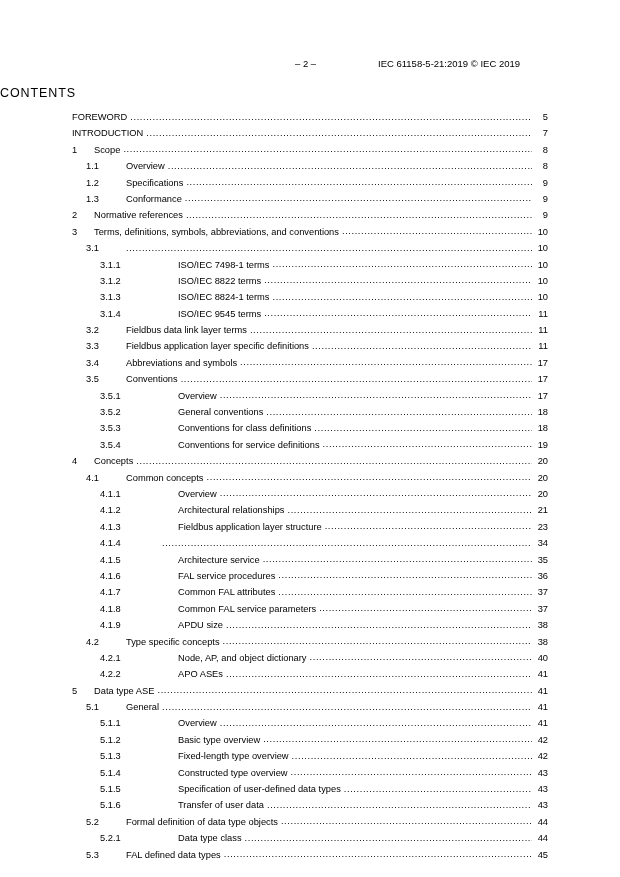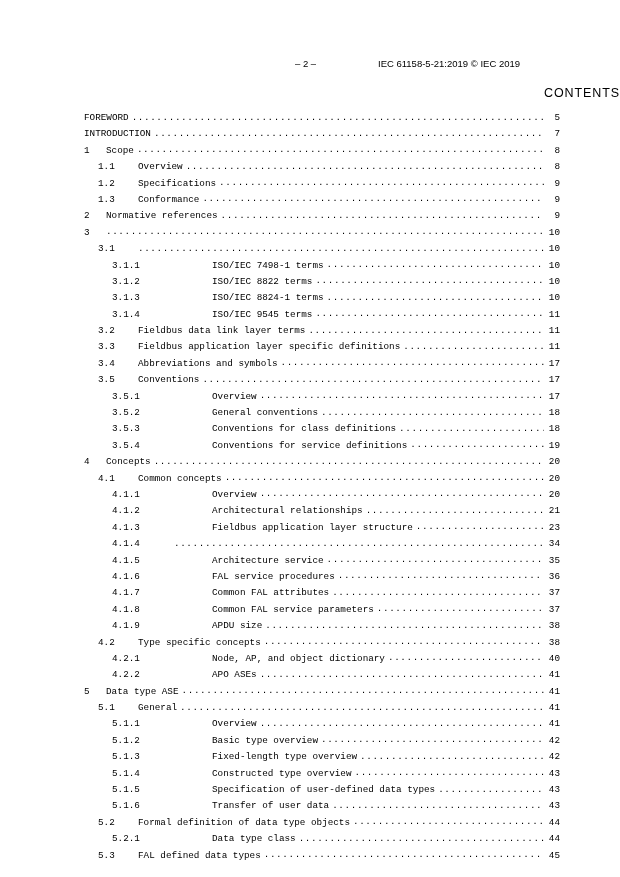--- a/index.html
+++ b/index.html
@@ -36,30 +36,29 @@
   .header .std-ref {
     position: absolute;
     left: 378px;
     white-space: nowrap;
   }
   .contents-title {
     position: absolute;
     top: 86px;
     left: 0;
     width: 620px;
-    text-align: right;
+    text-align: left;
     font-size: 12.5px;
     letter-spacing: 0.9px;
   }
   .toc {
     position: absolute;
     top: 112px;
-    left: 84px;
+    left: 72px;
     width: 476px;
-    font-family: Liberation Mono, monospace;
   }
   .toc-row {
     display: flex;
     align-items: baseline;
     font-size: 9.3px;
     line-height: 11px;
     height: 16.4px;
     white-space: nowrap;
   }
   .toc-row .num {
@@ -87,21 +86,21 @@
   }
   .lvl0 .label { padding-left: 0px; }
 
   .lvl1 .num { width: 22px; padding-left: 0px; }
   .lvl1 .label { padding-left: 0px; text-align: right; }
 
   .lvl2 .num { width: 40px; padding-left: 14px; }
   .lvl2 .label { padding-left: 0px; }
 
   .lvl3 .num { width: 62px; padding-left: 28px; }
-  .lvl3 .label { padding-left: 16px; margin-left: 22px; }
+  .lvl3 .label { padding-left: 16px; }
 
   .toc-row.front .label { padding-left: 0px; }
 </style>
 </head>
 <body>
 
 <div class="page">
 
   <div class="header">
     <span class="page-num">– 2 –</span>
@@ -146,20 +145,21 @@
         <span class="pg">9</span>
       </div>
       <div class="toc-row lvl1">
         <span class="num">2</span>
         <span class="label">Normative references</span>
         <span class="dots">........................................................................................................................................................................................................</span>
         <span class="pg">9</span>
       </div>
       <div class="toc-row lvl1">
         <span class="num">3</span>
+        <span class="label">Terms, definitions, symbols, abbreviations, and conventions</span>
         <span class="dots">........................................................................................................................................................................................................</span>
         <span class="pg">10</span>
       </div>
       <div class="toc-row lvl2">
         <span class="num">3.1</span>
         <span class="dots">........................................................................................................................................................................................................</span>
         <span class="pg">10</span>
       </div>
       <div class="toc-row lvl3">
         <span class="num">3.1.1</span>

